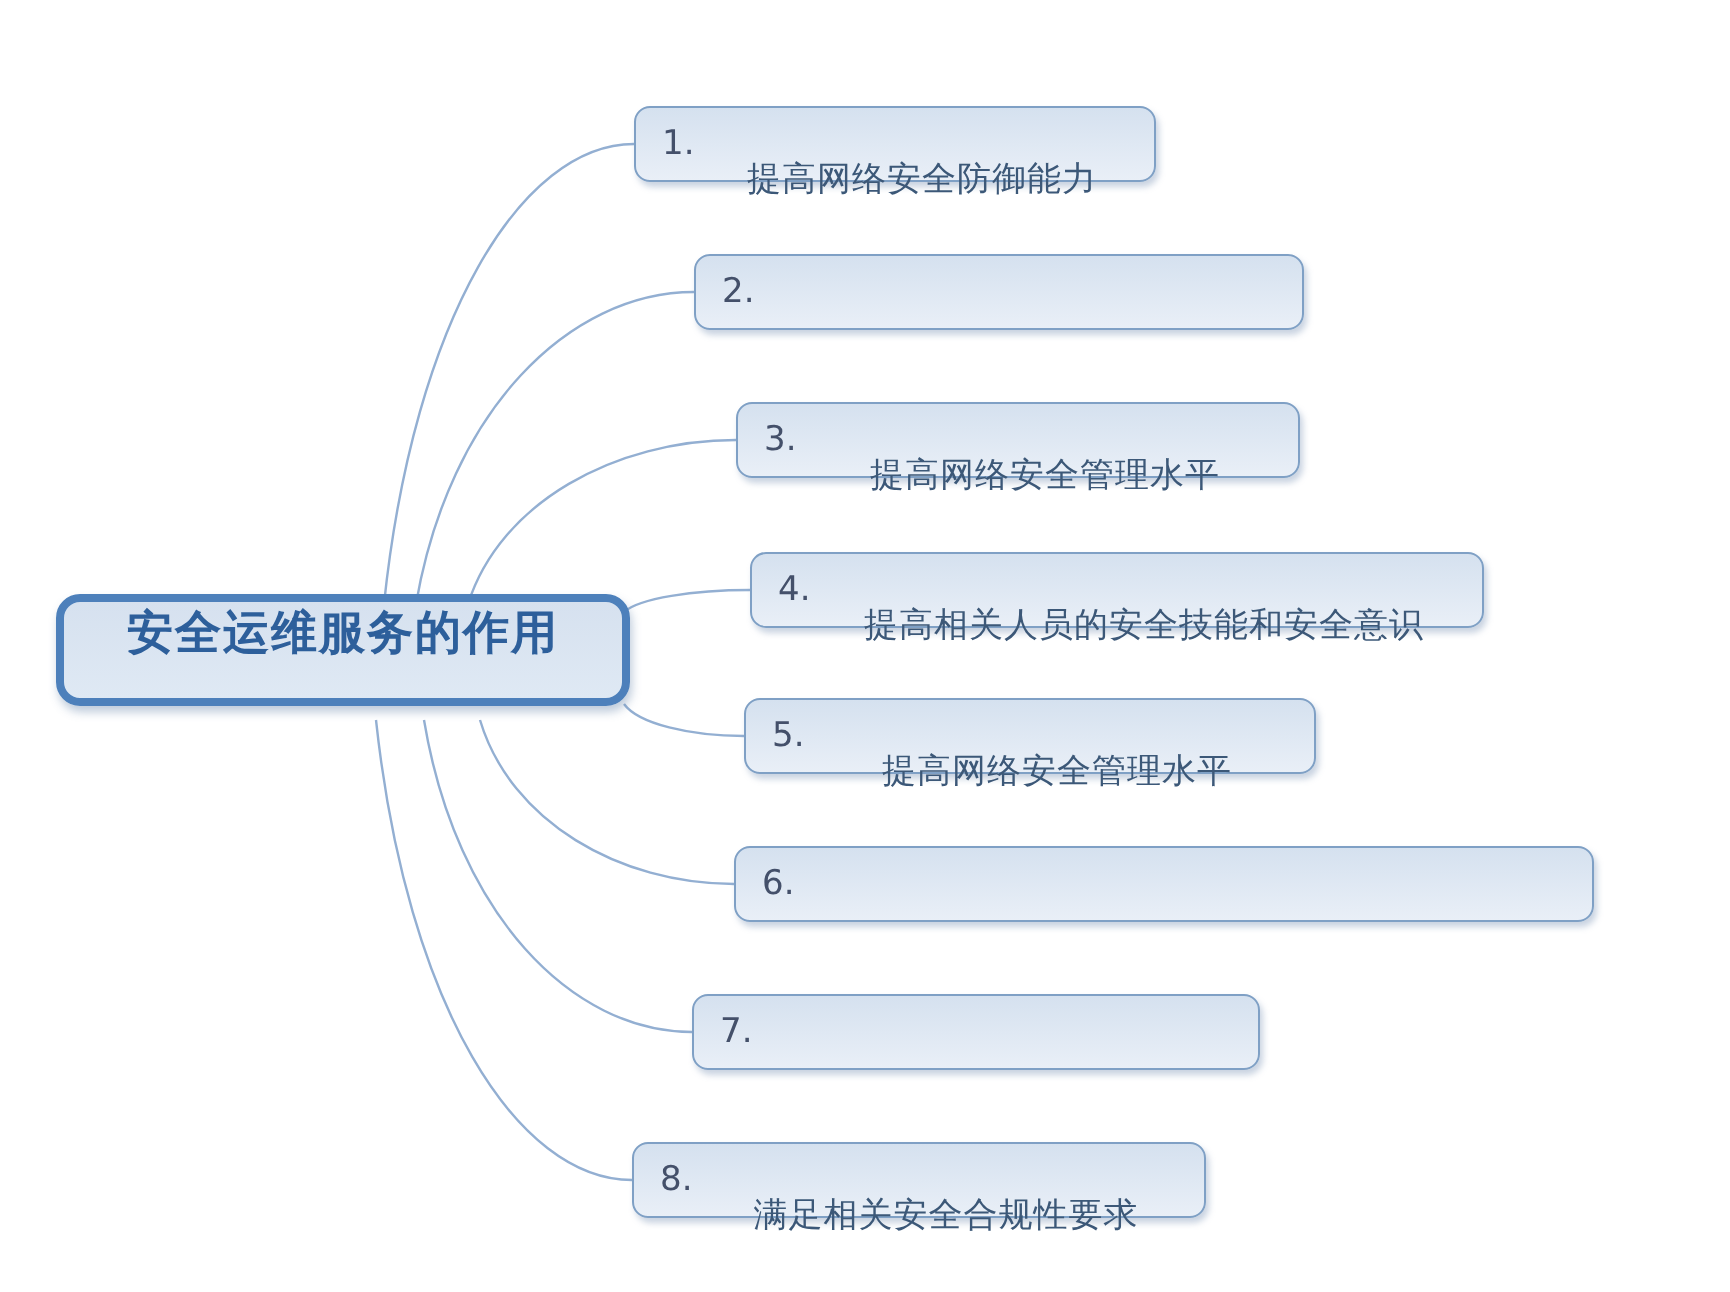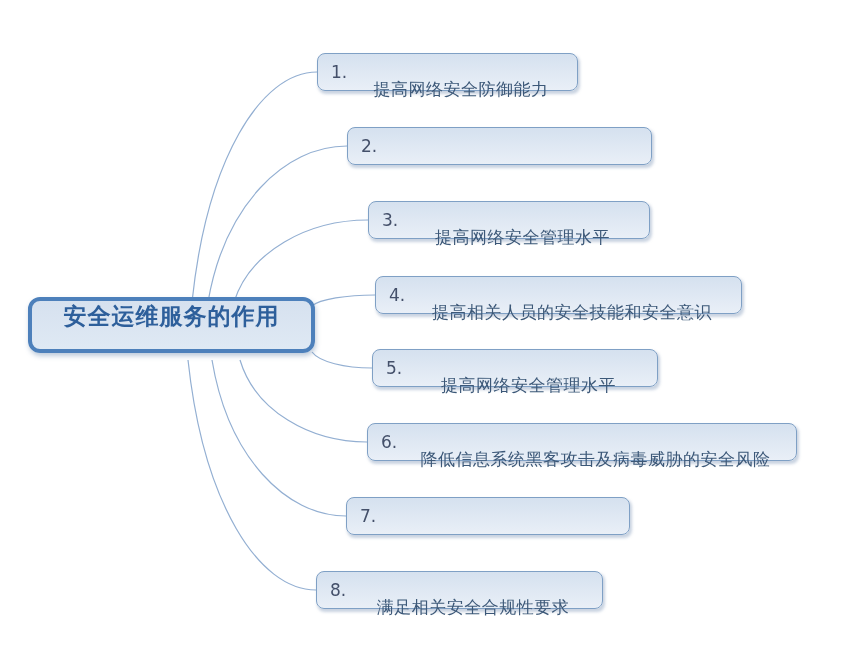--- a/index.html
+++ b/index.html
@@ -105,21 +105,20 @@
       <div class="branch-node" style="left: 375px; top: 276px; width: 367px;">
         <span class="branch-number">4.</span>
         <span class="branch-label">提高相关人员的安全技能和安全意识</span>
       </div>
       <div class="branch-node" style="left: 372px; top: 349px; width: 286px;">
         <span class="branch-number">5.</span>
         <span class="branch-label">提高网络安全管理水平</span>
       </div>
       <div class="branch-node" style="left: 367px; top: 423px; width: 430px;">
         <span class="branch-number">6.</span>
-        <span class="branch-label">降低信息系统黑客攻击及病毒威胁的安全风险</span>
       </div>
       <div class="branch-node" style="left: 346px; top: 497px; width: 284px;">
         <span class="branch-number">7.</span>
       </div>
       <div class="branch-node" style="left: 316px; top: 571px; width: 287px;">
         <span class="branch-number">8.</span>
         <span class="branch-label">满足相关安全合规性要求</span>
       </div>
     </div>
 </div>

